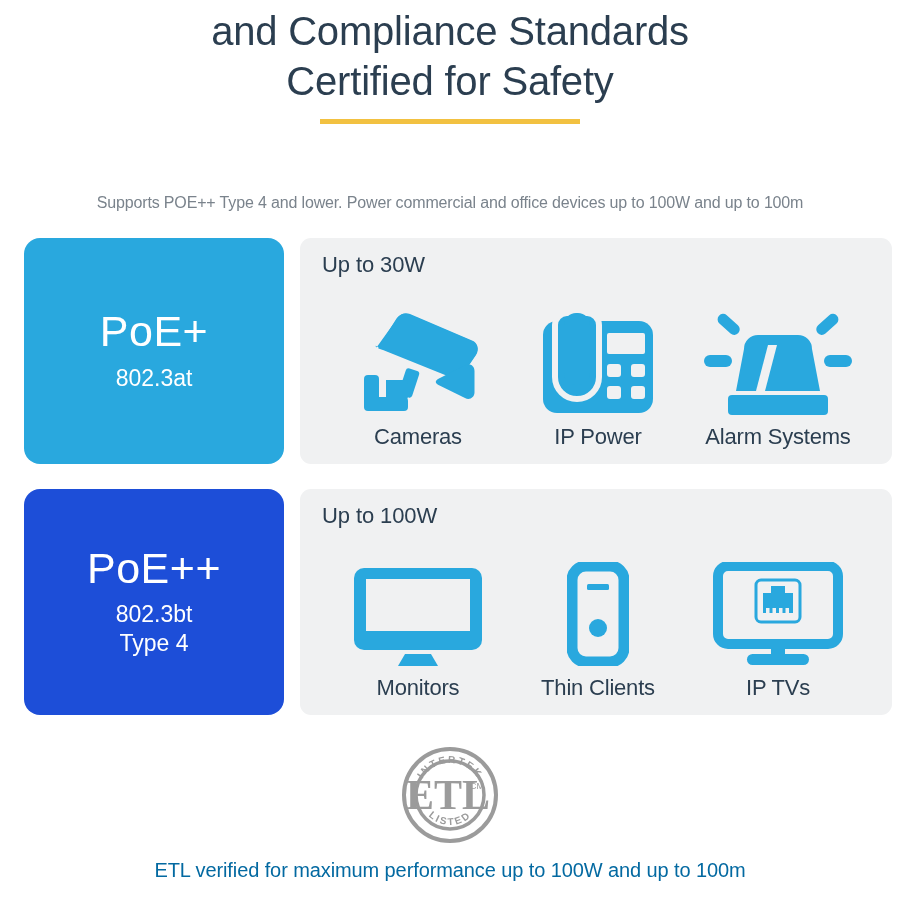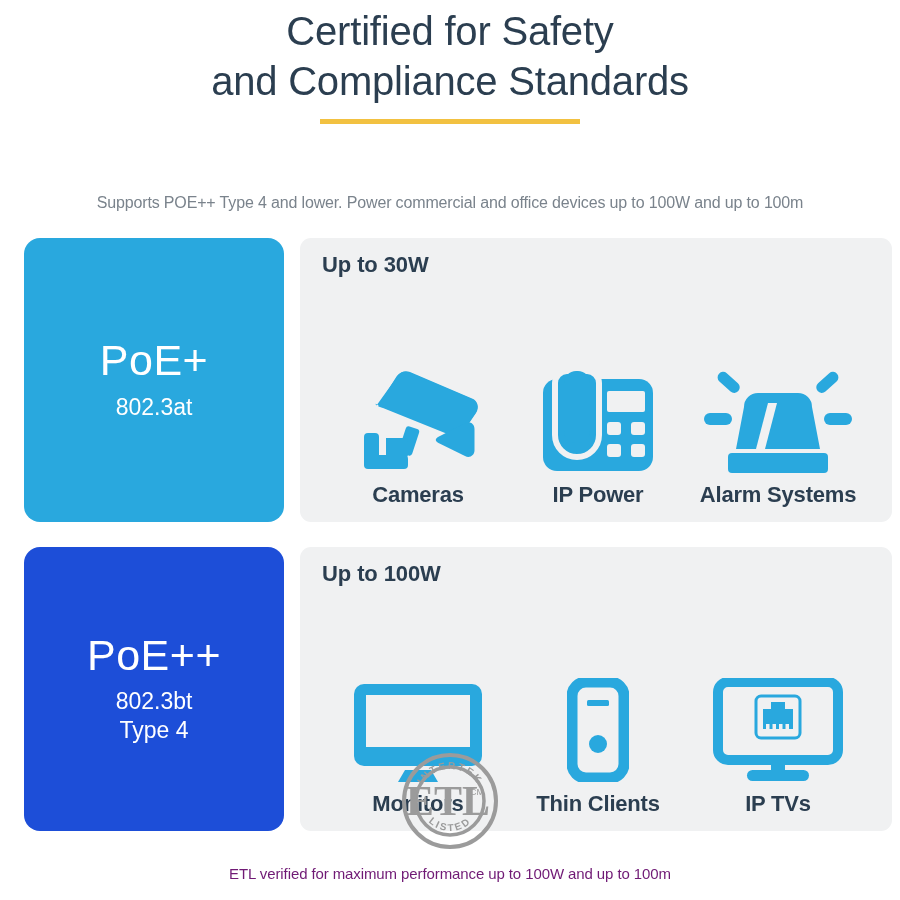--- a/index.html
+++ b/index.html
@@ -55,21 +55,21 @@
   .row {
     display: flex;
     align-items: stretch;
     gap: 16px;
   }
   .row + .row { margin-top: 25px; }
 
   
   .std-card {
     width: 260px;
-    height: 284px;
+    height: 226px;
     border-radius: 16px;
     display: flex;
     flex-direction: column;
     align-items: center;
     justify-content: center;
     color: #ffffff;
     flex: 0 0 260px;
   }
   .std-card.blue { background: #29a8de; }
   .std-card.dark { background: #1d4ed8; }
@@ -88,21 +88,20 @@
   }
 
   
   .panel {
     flex: 1 1 auto;
     background: #f0f1f2;
     border-radius: 11px;
     padding: 14px 18px 12px 22px;
     display: flex;
     flex-direction: column;
-    font-weight: bold;
   }
   .panel-title {
     font-size: 22px;
     color: #2b3e50;
     letter-spacing: -0.1px;
   }
   .devices {
     flex: 1 1 auto;
     display: flex;
     align-items: flex-end;
@@ -137,32 +136,32 @@
     right: 0;
     bottom: 18px;
     text-align: center;
   }
   .etl-badge {
     display: block;
     margin: 0 auto;
   }
   .footer-note {
     margin-top: 12px;
-    font-size: 15px;
-    color: #701a75;
+    font-size: 20px;
+    color: #0369a1;
     letter-spacing: -0.1px;
     white-space: nowrap;
   }
 </style>
 </head>
 <body>
 
 <div class="header">
+  <div class="title-line">and Compliance Standards</div>
   <div class="title-line">Certified for Safety</div>
-  <div class="title-line">and Compliance Standards</div>
   <div class="title-rule"></div>
 </div>
 
 <div class="subtitle">Supports POE++ Type 4 and lower. Power commercial and office devices up to 100W and up to 100m</div>
 
 <div class="rows">
 
   <div class="row">
 
     <div class="std-card blue">

